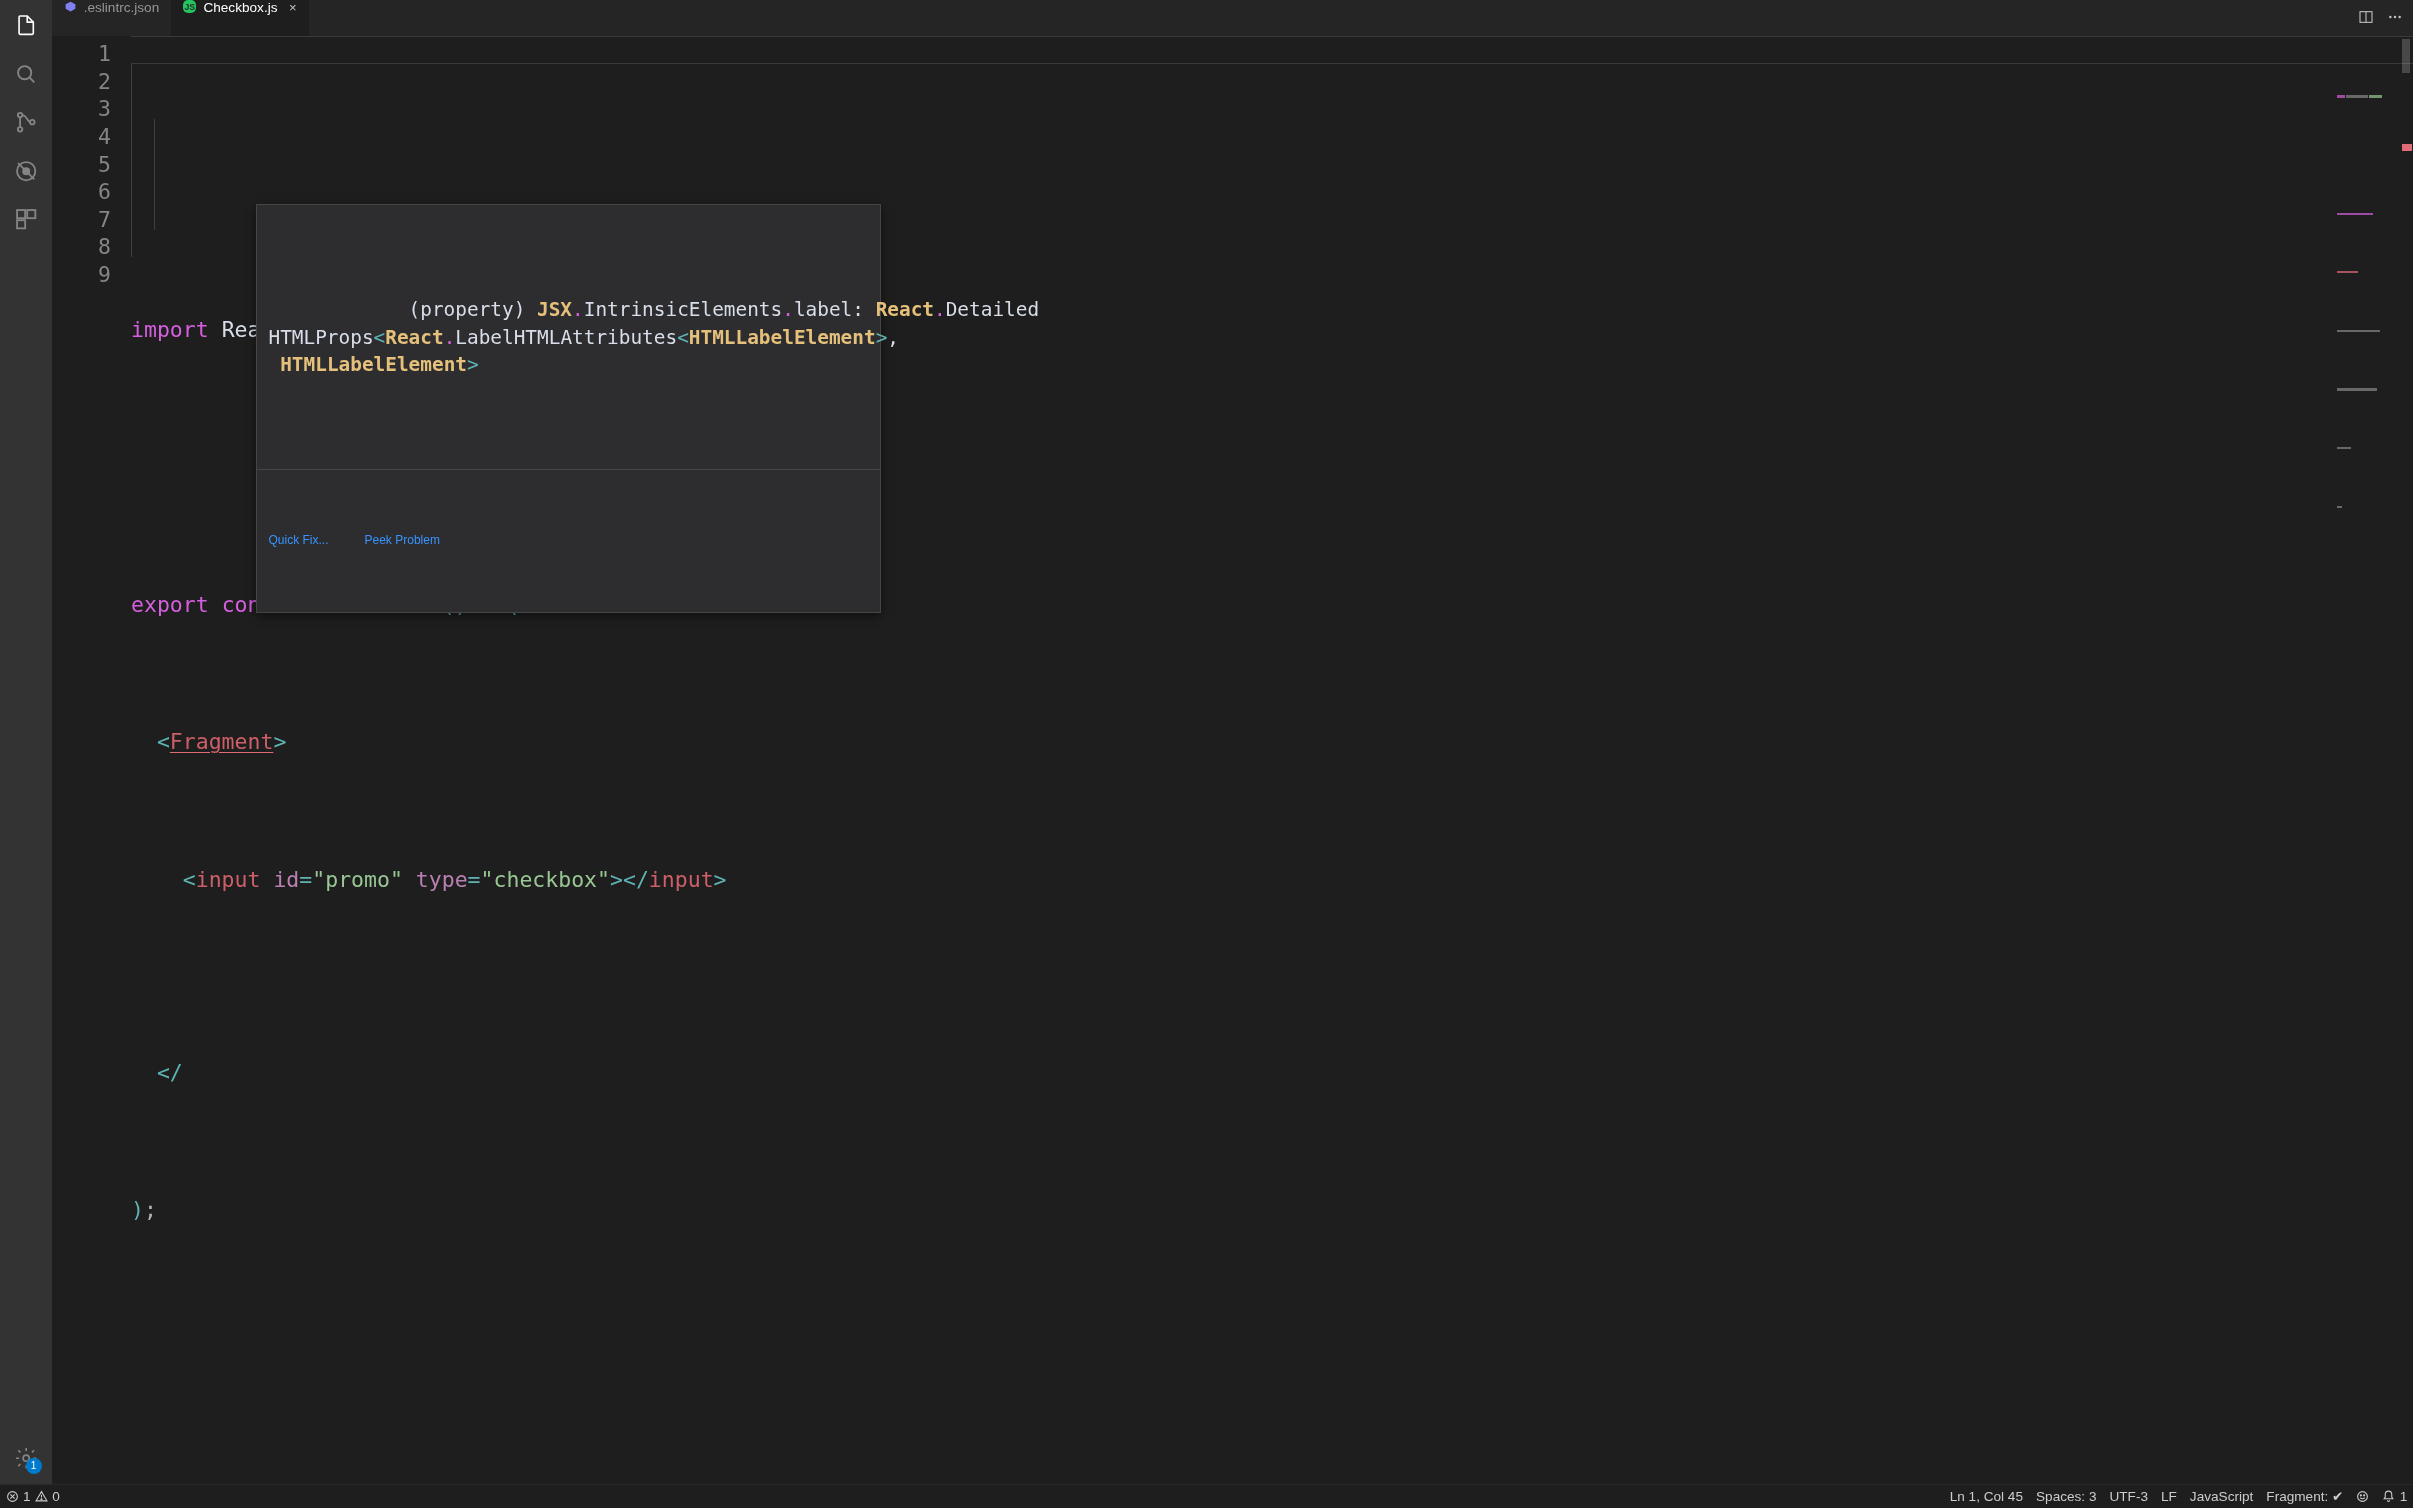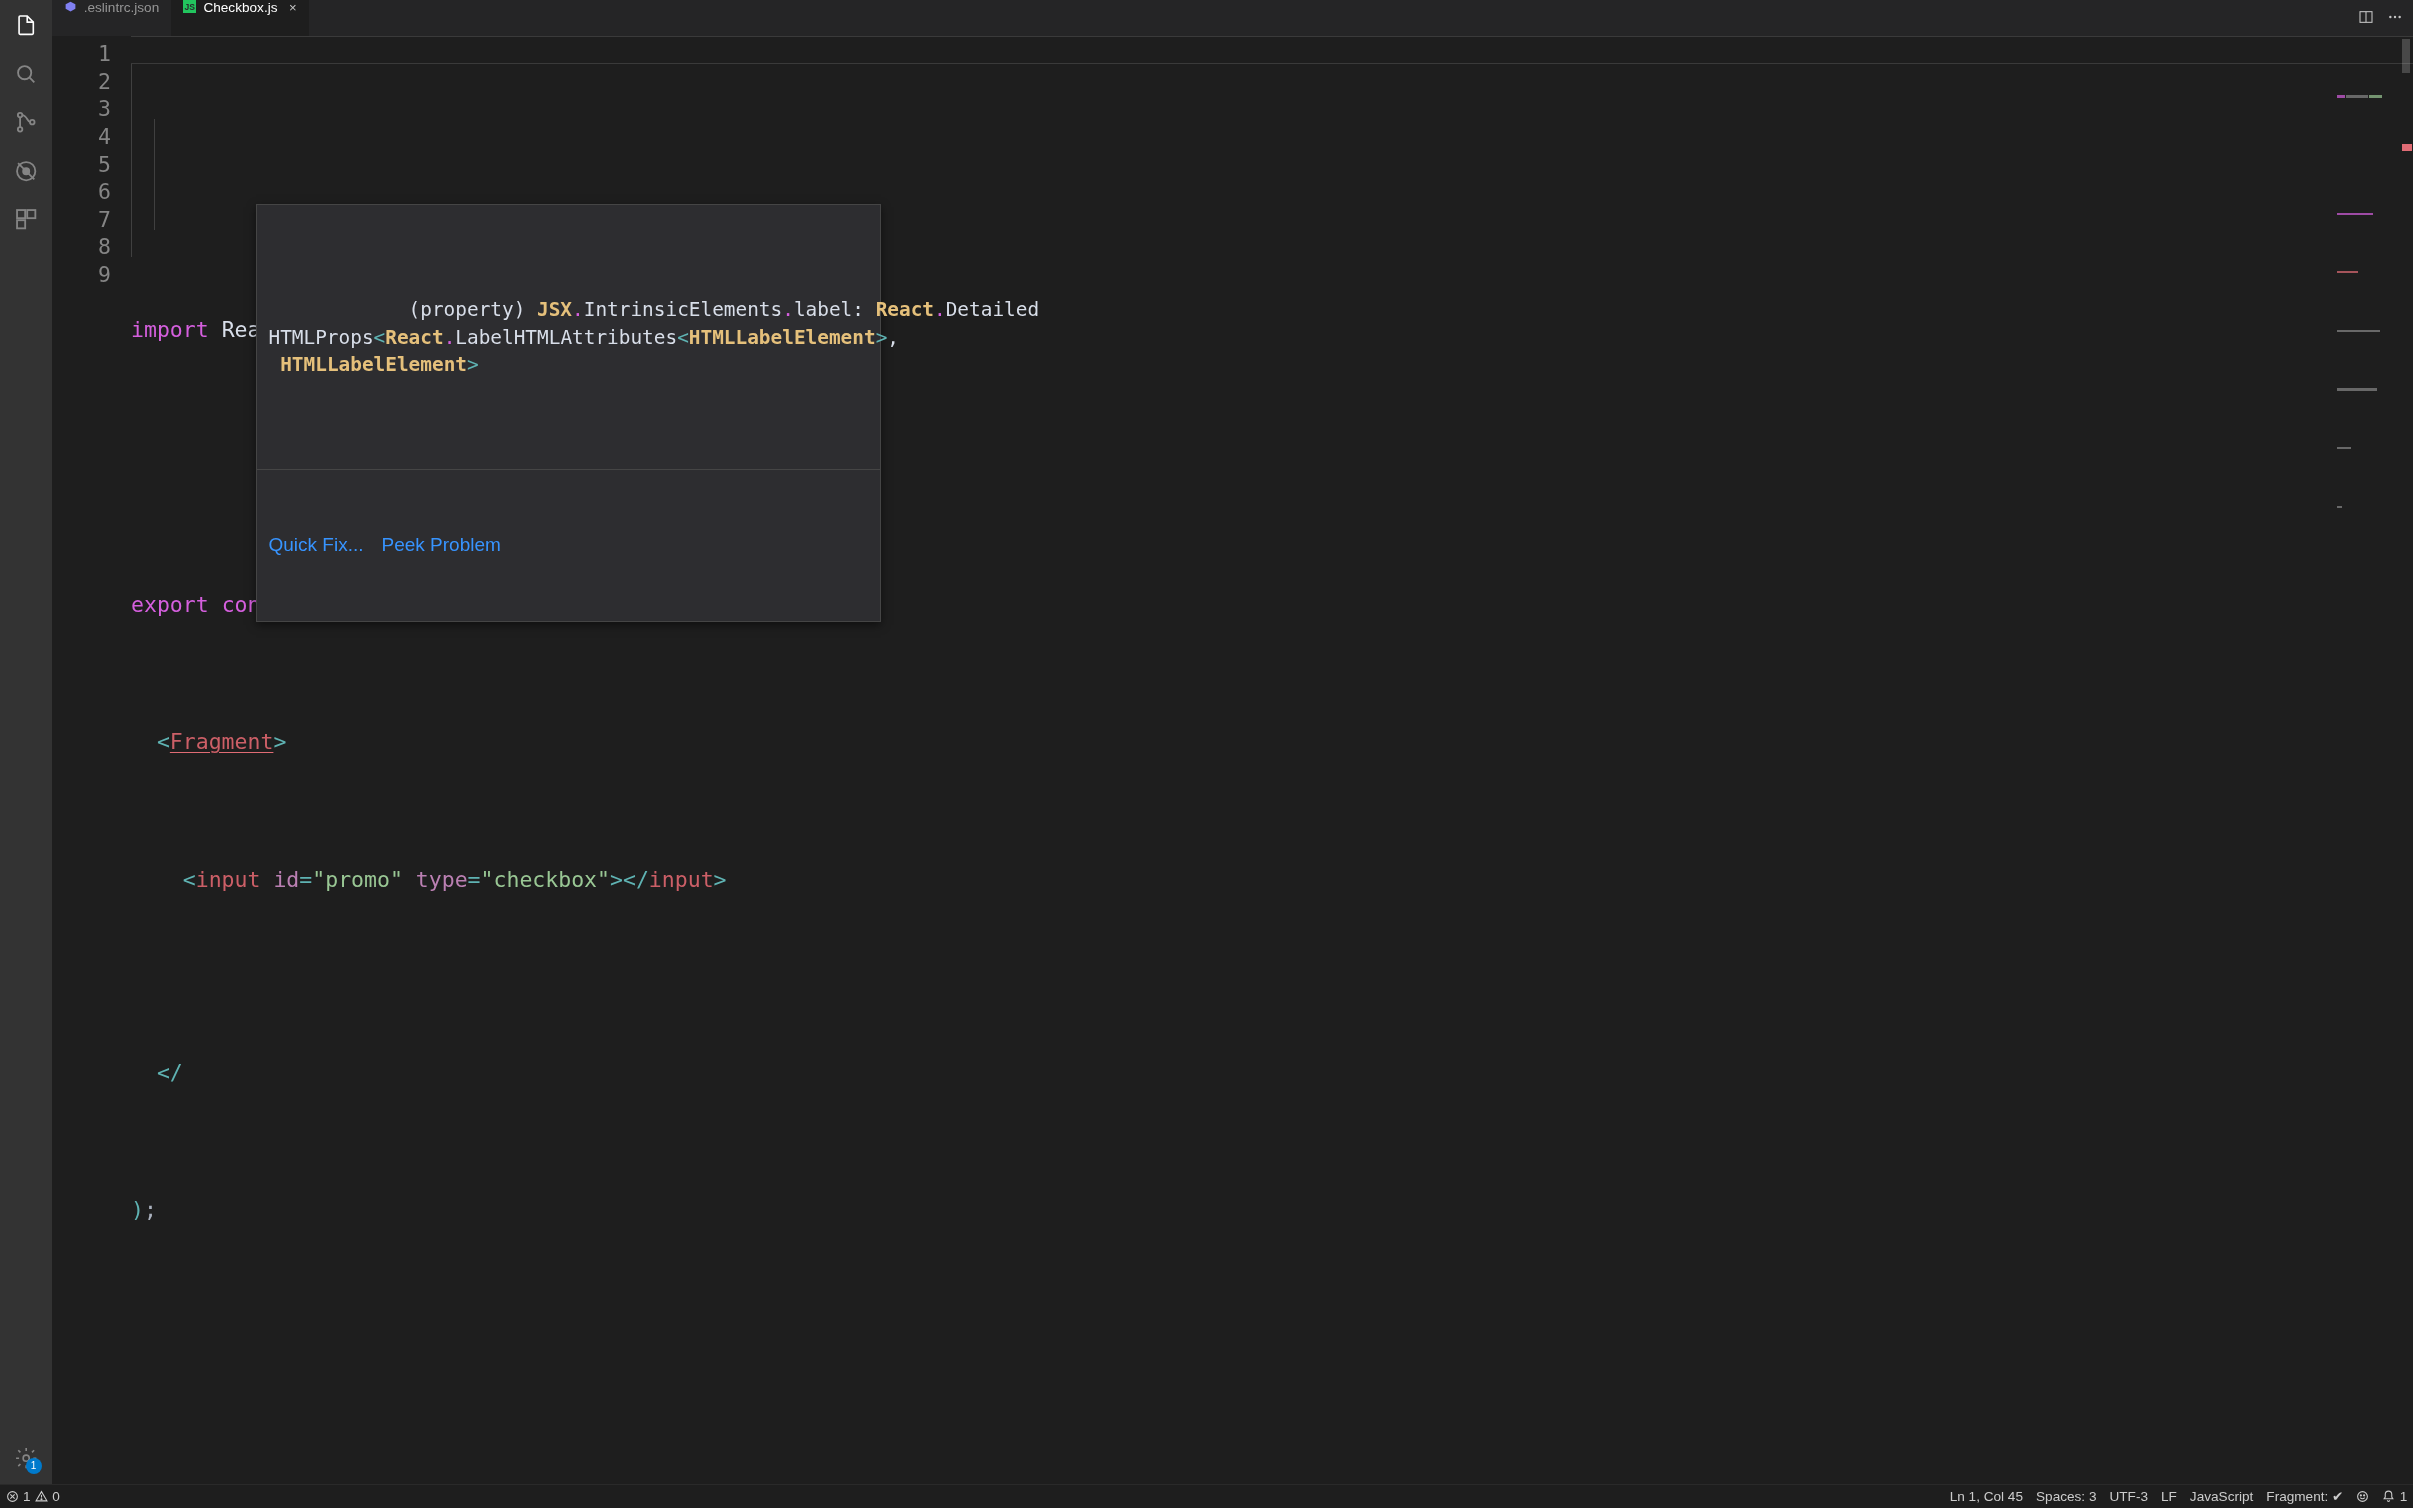--- a/index.html
+++ b/index.html
@@ -63,21 +63,21 @@
     cursor: pointer;
   }
   .tab.active {
     background: #1e1e1e;
     color: #ffffff;
   }
   .tab .file-icon { width: 13px; height: 13px; display:inline-flex; align-items:center; justify-content:center; }
   .tab .js-badge {
     font-size: 8.6px; font-weight: 700;
     background: #22c55e; color:#292d2e;
-    padding: 0 3px; border-radius: 0;
+    padding: 0 3px; border-radius: 5px;
   }
   .tab .close { color:#969696; font-size: 13px; margin-left: 4.3px;}
   .tab.active .close { color:#c5c5c5; }
   .tab-bar .right {
     margin-left: auto;
     display: flex; align-items: center;
     gap: 13px;
     padding: 0 10px;
     color:#c5c5c5;
   }
@@ -164,23 +164,23 @@
     font-size: 19.4px;
     line-height: 1.4;
     color: #d4d4d4;
     z-index: 50;
   }
   .hover-panel .section { padding: 10px 11.5px; }
   .hover-panel .divider { border-top: 0.7px solid #454545; }
   .hover-panel .eslint-src { color: #808080; }
   .hover-panel .actions {
     padding: 7.2px 11.5px 8.6px;
-    display: flex; gap: 18px;
+    display: flex; gap: 36px;
     font-family: -apple-system, sans-serif;
-    font-size: 19px;
+    font-size: 12px;
   }
   .hover-panel .actions a { color: #3794ff; cursor: pointer; }
 
   
   .minimap {
     width: 65px;
     position: absolute; top:4.3px; right:11.5px;
     height: 115px;
     opacity: .7;
   }

